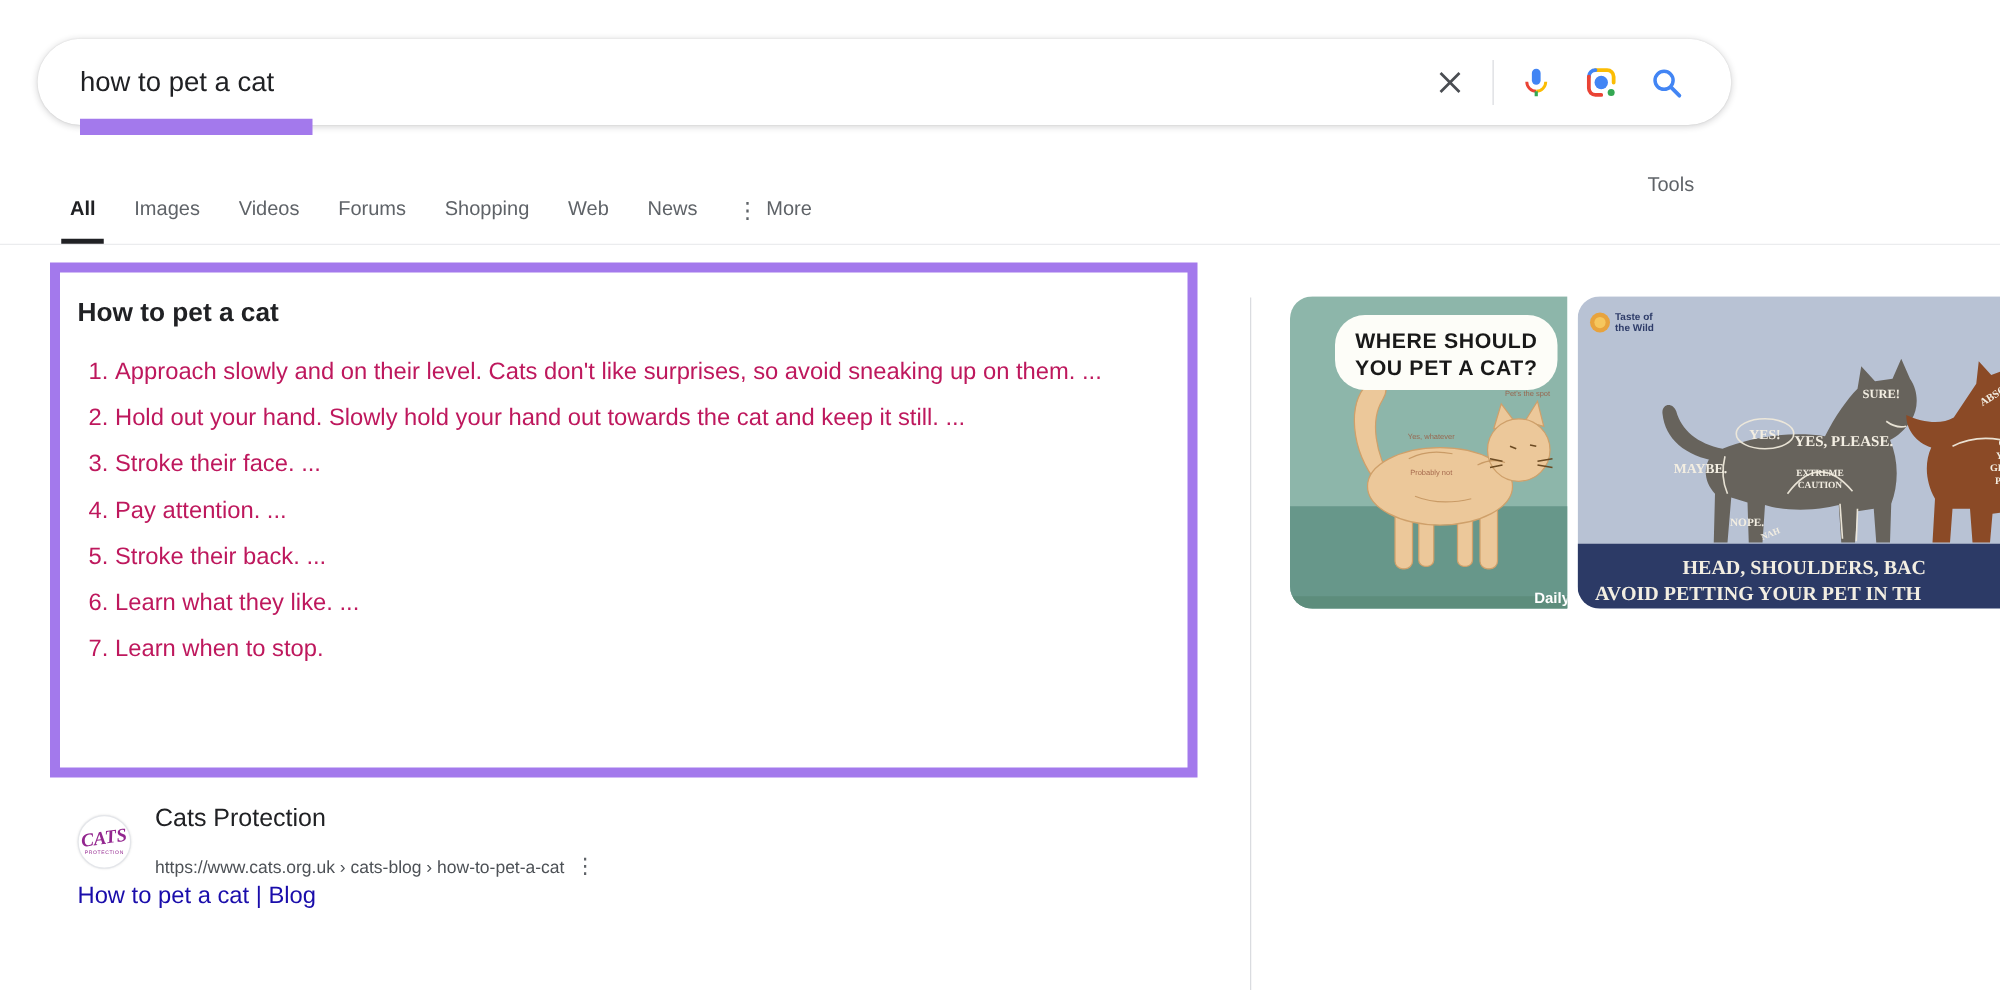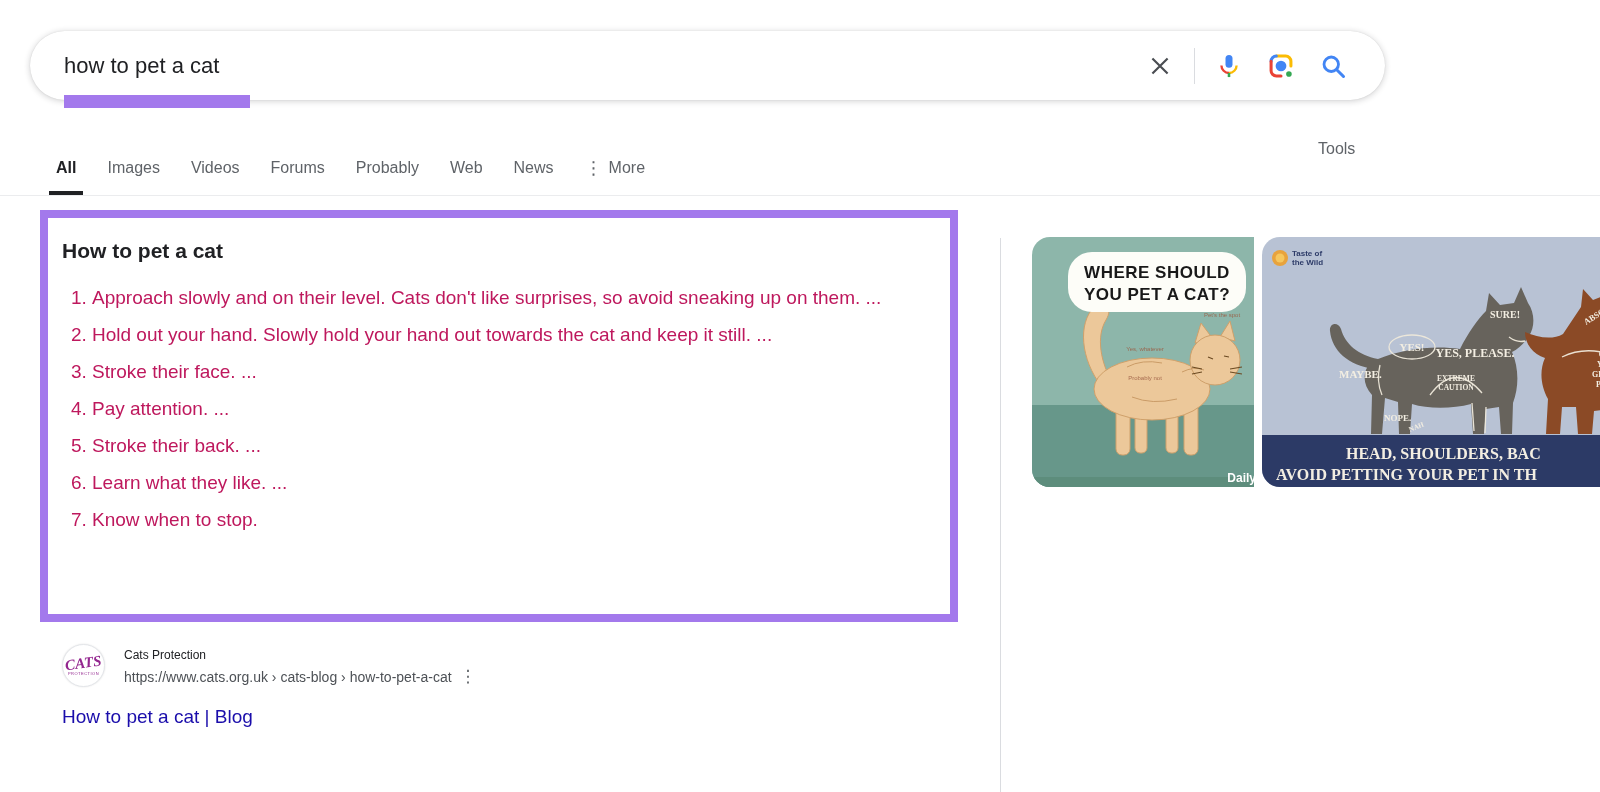--- a/index.html
+++ b/index.html
@@ -44,22 +44,22 @@
   
   .source-row { position:absolute; left:62px; top:644px; display:flex; align-items:center; }
   .favicon { width:43px; height:43px; border-radius:50%; background:#fff;
              border:1px solid #e4e6ea; box-shadow:0 0 2px rgba(0,0,0,.12);
              display:flex; flex-direction:column; align-items:center; justify-content:center;
              overflow:hidden; }
   .favicon .cats { font-family:"Liberation Serif", serif; font-style:italic; font-weight:bold;
                    font-size:15px; color:#93268f; transform:rotate(-8deg); line-height:1; }
   .favicon .prot { font-size:4px; color:#93268f; letter-spacing:.5px; }
   .src-text { margin-left:19px; }
-  .src-name { font-size:12px; color:#202124; line-height:22px; }
-  .src-url-row { display:flex; align-items:center; gap:4px; }
+  .src-name { font-size:20px; color:#202124; line-height:22px; }
+  .src-url-row { display:flex; align-items:center; gap:4px;margin-top:16px; }
   .src-url { font-size:14px; color:#4d5156; line-height:20px; }
   .kebab { font-size:17px; color:#5f6368; cursor:pointer; line-height:1; padding:2px 4px; }
   .result-title { position:absolute; left:62px; top:706px; font-size:19px; color:#1a0dab;
                   cursor:pointer; text-decoration:none; display:block; }
 
   
   .col-divider { position:absolute; left:1000px; top:238px; width:1px; height:554px; background:#dadce0; }
   .img-card { position:absolute; top:237px; height:250px; border-radius:18px; overflow:hidden; cursor:pointer; }
   .card1 { left:1032px; width:258px; }
   .card2 { left:1262px; width:360px; }
@@ -112,21 +112,21 @@
     <div class="tab">
         <span>Images</span>
       </div>
     <div class="tab">
         <span>Videos</span>
       </div>
     <div class="tab">
         <span>Forums</span>
       </div>
     <div class="tab">
-        <span>Probably</span>
+        <span>Shopping</span>
       </div>
     <div class="tab">
         <span>Web</span>
       </div>
     <div class="tab">
         <span>News</span>
       </div>
     <div class="tab">
       <span class="more-dots">⋮</span>
       <span>More</span>
@@ -139,21 +139,21 @@
 
 <div class="snippet">
   <h3>How to pet a cat</h3>
   <ol>
     <li>Approach slowly and on their level. Cats don't like surprises, so avoid sneaking up on them. ...</li>
     <li>Hold out your hand. Slowly hold your hand out towards the cat and keep it still. ...</li>
     <li>Stroke their face. ...</li>
     <li>Pay attention. ...</li>
     <li>Stroke their back. ...</li>
     <li>Learn what they like. ...</li>
-    <li>Know when to stop.</li>
+    <li>Learn when to stop.</li>
   </ol>
 </div>
 
 <div class="source-row">
   <div class="favicon">
     <span class="cats">CATS</span>
     <span class="prot">PROTECTION</span>
   </div>
   <div class="src-text">
     <div class="src-name">Cats Protection</div>

